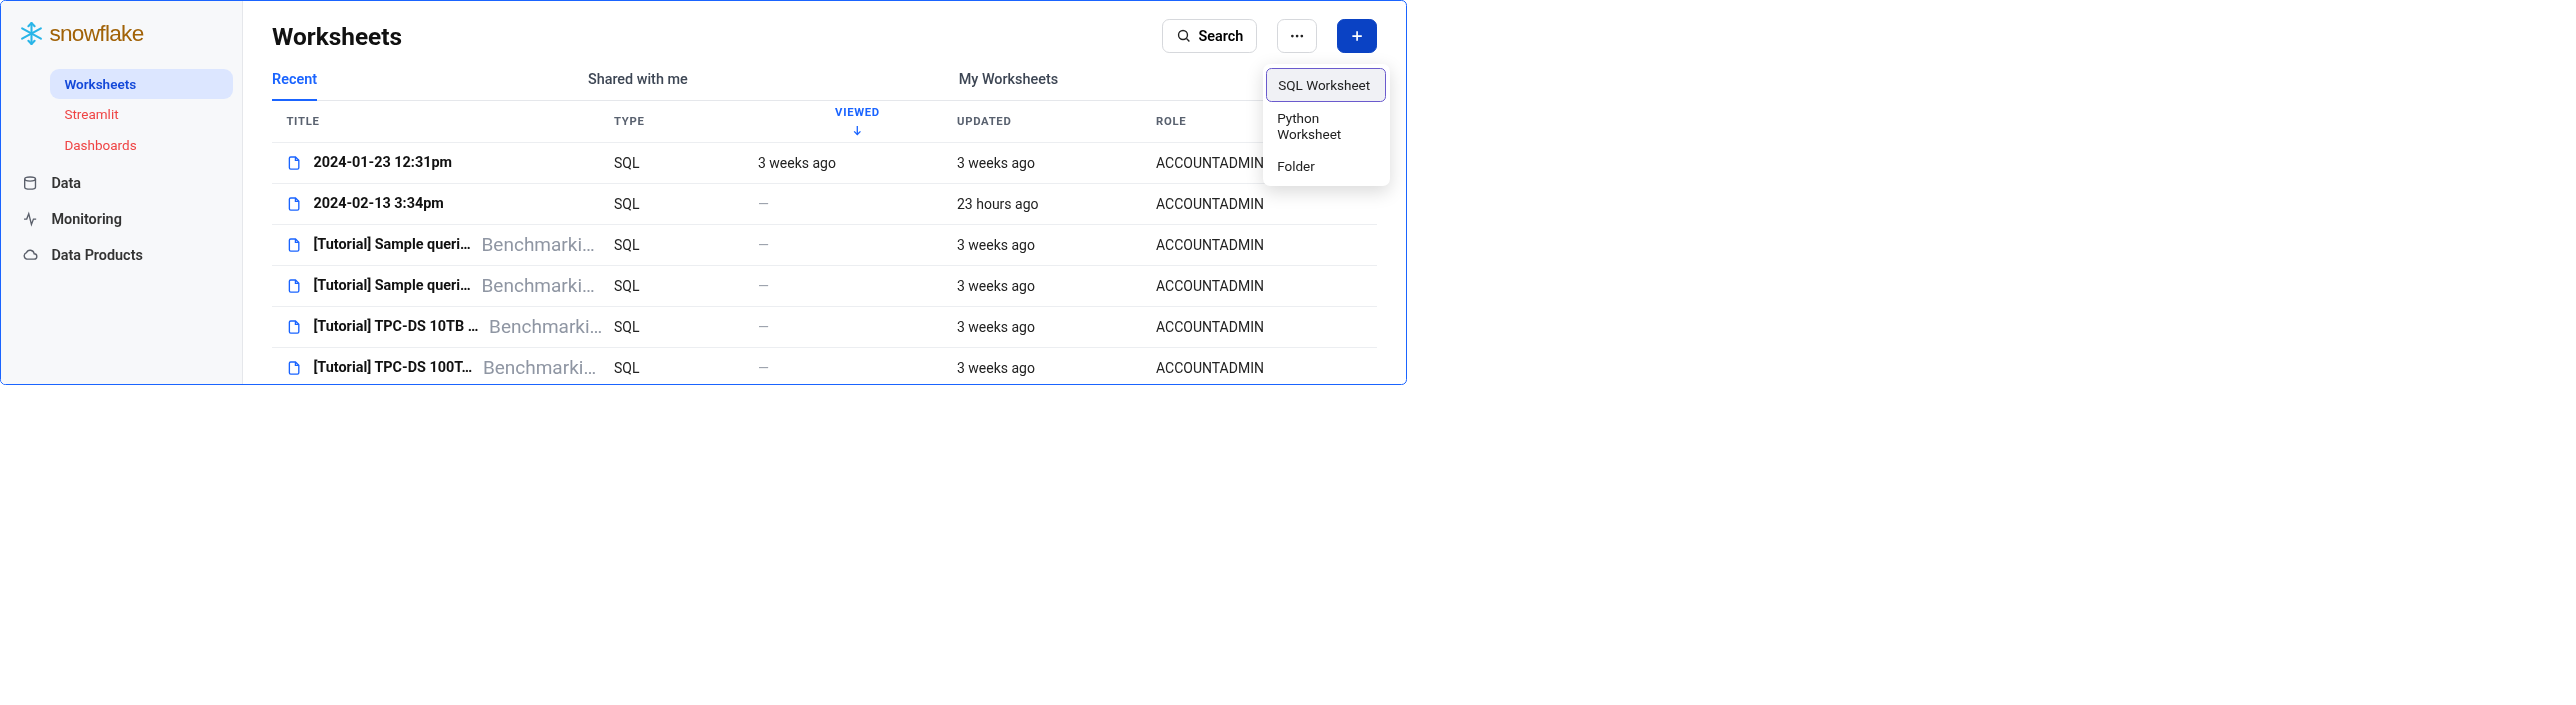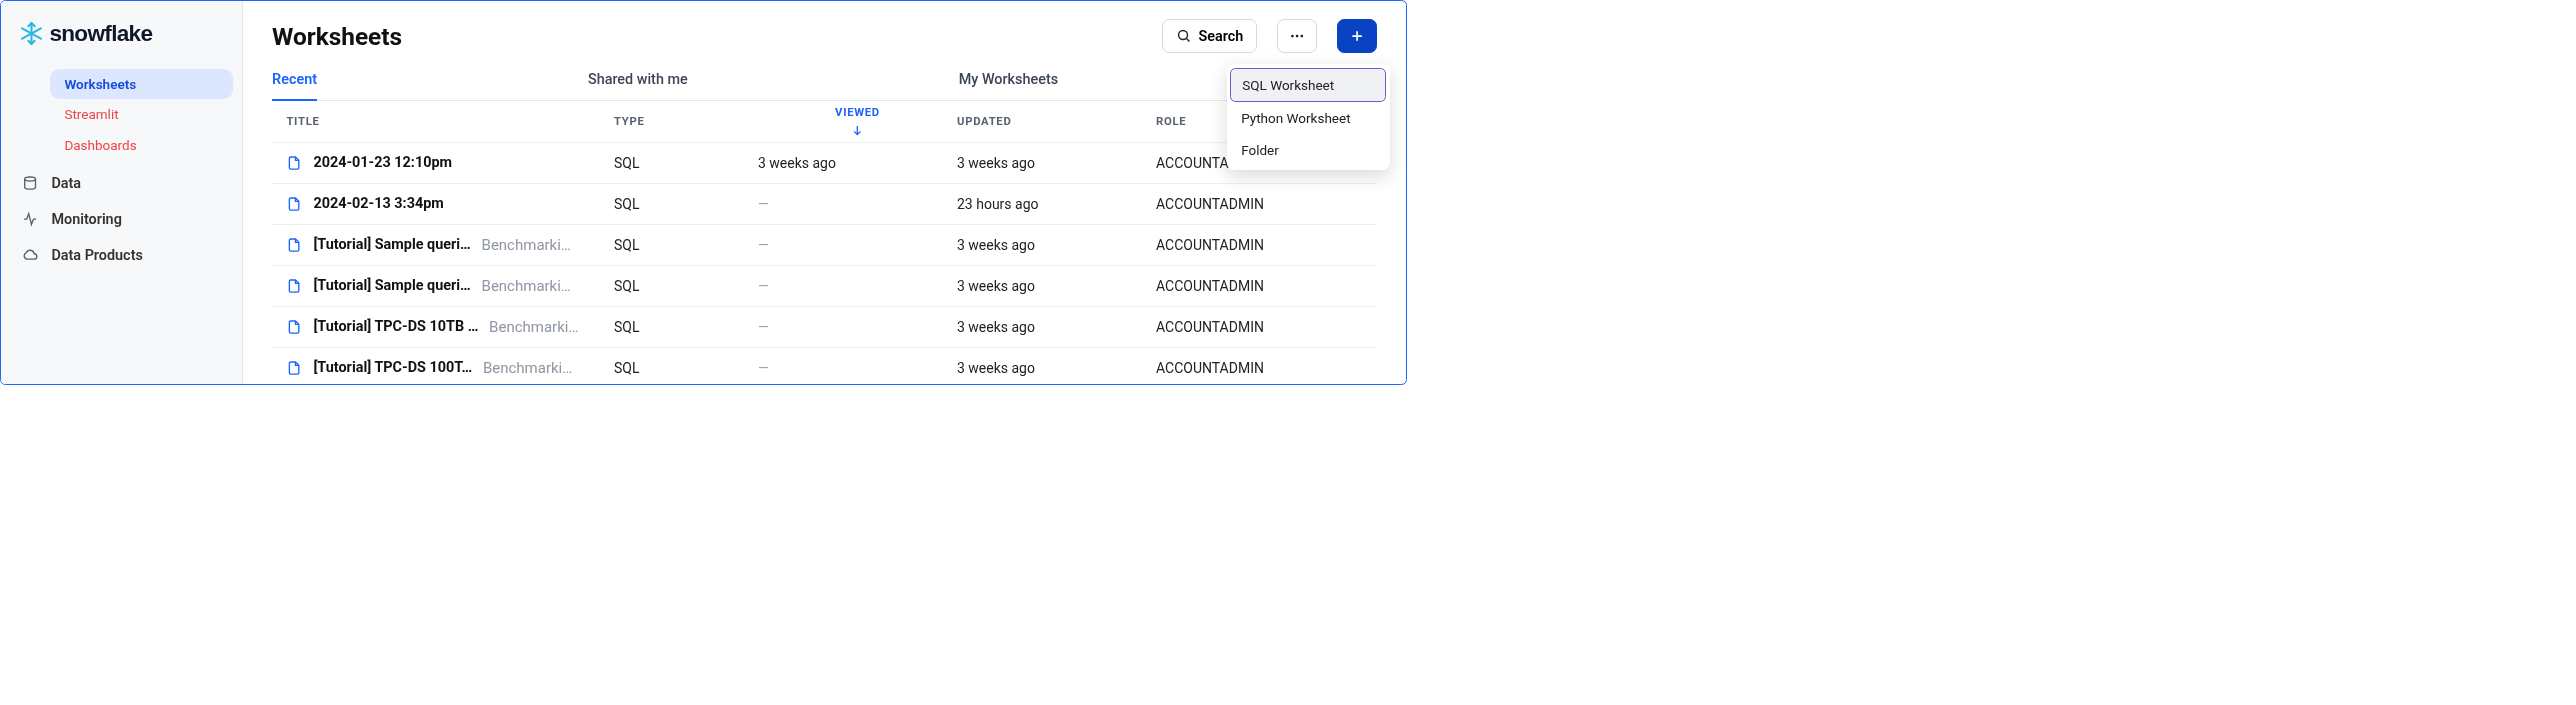--- a/index.html
+++ b/index.html
@@ -30,23 +30,23 @@
       flex-shrink: 0;
     }
     .logo-wrap {
       display: flex;
       align-items: center;
       gap: 5.4px;
       padding: 7.2px 9px 20px 9px;
     }
     .logo-wrap svg { flex-shrink: 0; }
     .logo-text {
-      color: #0f172a;
+      color: #a16207;
       font-size: 22.6px;
-      font-weight: 700;
+      font-weight: 400;
       letter-spacing: -0.7px;
       font-family: Arial, sans-serif;
     }
     .nav-group {}
     .nav-item {
       display: flex;
       align-items: center;
       gap: 12.6px;
       padding: 9px 10.8px;
       color: #333;
@@ -181,33 +181,33 @@
     }
     .row-title {
       font-weight: 700;
       white-space: nowrap;
       overflow: hidden;
       text-overflow: ellipsis;
       max-width: 171px;
       color: #111;
     }
     .row-sub {
-      font-size: 15px;
+      font-size: 19px;
       color: #8f96a3;
       white-space: nowrap;
       overflow: hidden;
       text-overflow: ellipsis;
     }
     .dash { color: #9aa0ab; }
     .file-icon { flex-shrink: 0; }
     .dropdown {
       position: absolute;
       top: 63px;
       right: 16.2px;
-      width: 163px;
+      width: 127px;
       background: #fff;
       border-radius: 7.2px;
       box-shadow: 0 5.4px 18px rgba(0,0,0,0.15);
       padding: 3.6px;
       z-index: 10;
       margin-left: 48px;
     }
     .dropdown-item {
       padding: 8.1px 10.8px;
       font-size: 13.5px;
@@ -328,21 +328,21 @@
         <div class="th col-role">ROLE</div>
       </div>
 
       <div id="rows-container">
           <div class="table-row">
             <div class="col-title">
               <svg class="file-icon" width="16.2" height="16.2" viewBox="0 0 24 24" fill="none" stroke="#1a64ff" stroke-width="2">
                 <path d="M14 3H7a2 2 0 0 0-2 2v14a2 2 0 0 0 2 2h10a2 2 0 0 0 2-2V8z"></path>
                 <path d="M14 3v5h5"></path>
               </svg>
-              <span class="row-title">2024-01-23 12:10pm</span>
+              <span class="row-title">2024-01-23 12:31pm</span>
             </div>
             <div class="td col-type">SQL</div>
             <div class="td col-viewed">3 weeks ago</div>
             <div class="td col-updated">3 weeks ago</div>
             <div class="td col-role">ACCOUNTADMIN</div>
           </div>
           <div class="table-row">
             <div class="col-title">
               <svg class="file-icon" width="16.2" height="16.2" viewBox="0 0 24 24" fill="none" stroke="#1a64ff" stroke-width="2">
                 <path d="M14 3H7a2 2 0 0 0-2 2v14a2 2 0 0 0 2 2h10a2 2 0 0 0 2-2V8z"></path>

